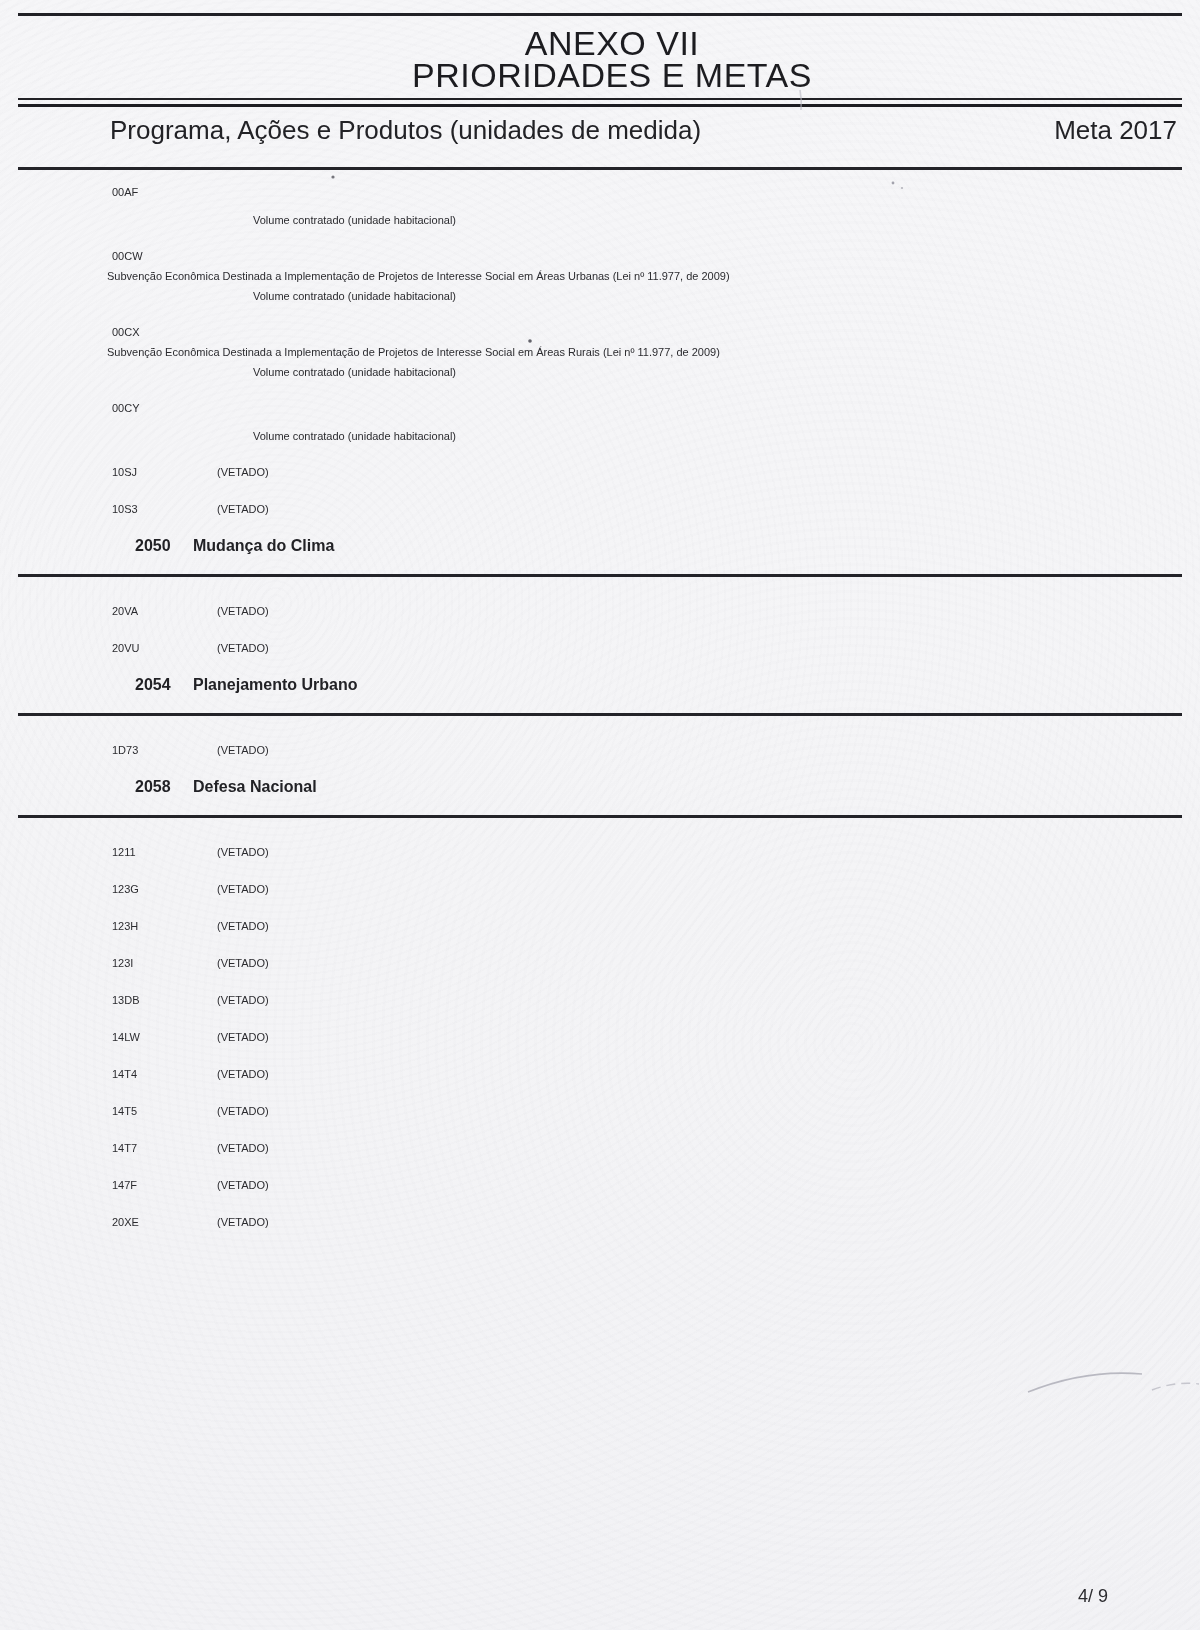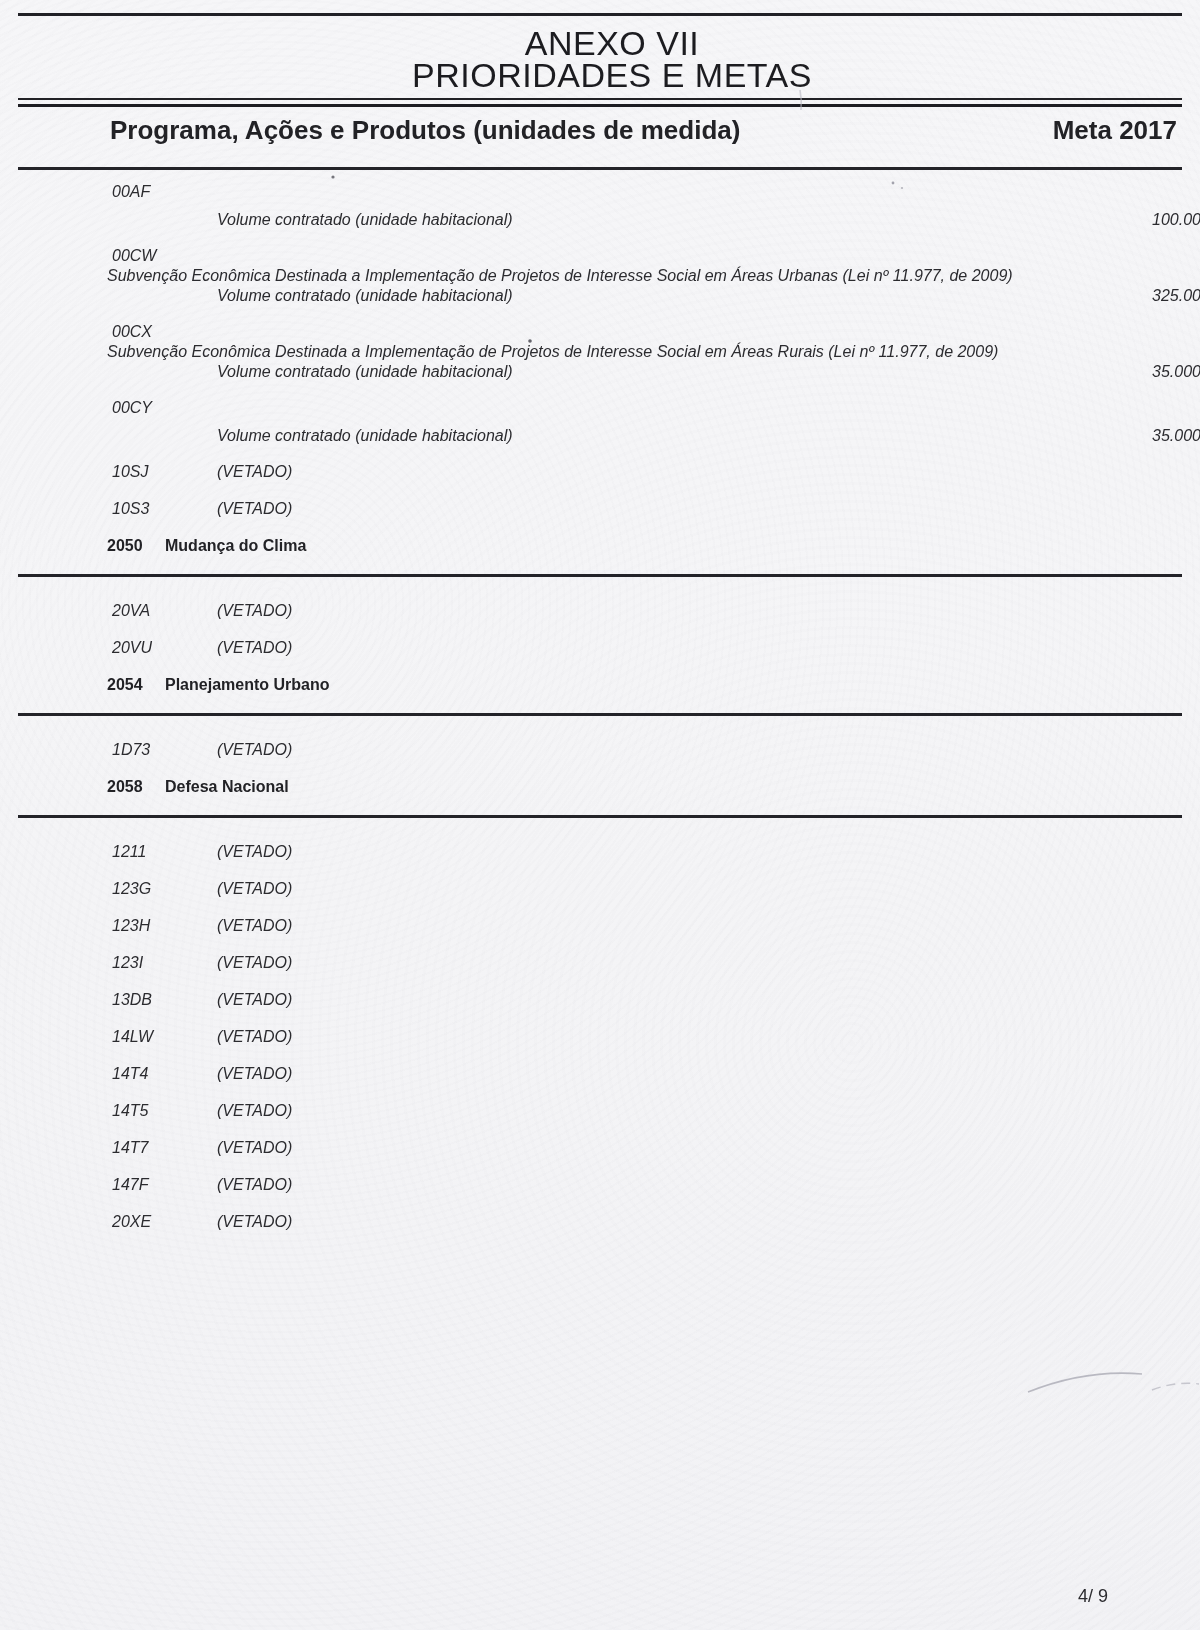--- a/index.html
+++ b/index.html
@@ -30,43 +30,43 @@
     margin-top:20px; font-size:22px; line-height:22px;
     color:#222226; font-weight:500;
   }
   .double-rule{ margin-top:7px; }
   .double-rule .dr1{ height:2px; background:#222226; }
   .double-rule .dr2{ height:3px; background:#1d1d22; margin-top:4px; }
 
   .col-headers{
     display:flex; align-items:flex-end;
     margin-top:8px; padding-left:92px; padding-right:5px;
-    font-size:26px; line-height:30px; color:#222226;font-weight:bold;
+    font-size:26px; line-height:30px; color:#222226;
   }
   .col-header-right{ margin-left:auto; }
   .header-rule{ height:3px; background:#232328; margin-top:22px; }
 
   .rows{ padding-top:12px; }
   .row{
     display:flex; align-items:flex-start;
     padding-left:89px;
-    font-style:italic; font-size:16px; line-height:20px;
+    font-size:11px; line-height:20px;
     color:#2b2b2f;
     margin-bottom:17px;
   }
   .row .code{ width:105px; flex:none; padding-left:5px; }
   .row .desc{ width:935px; flex:none; }
   .row .value{ flex:1 1 auto; text-align:right; padding-right:5px; white-space:nowrap; }
   .row.pre-product{ margin-bottom:8px; }
   .row.wrapped{ margin-bottom:0;flex-direction:column; }
-  .row.product{ margin-bottom:16px; }
+  .row.product{ margin-bottom:16px;gap:36px; }
   .row.program{
     font-style:normal; font-weight:700; font-size:16px; color:#222226; margin-bottom:0;
   }
-  .row.program .code{ width:58px; padding-left:0; }
+  .row.program .code{ width:58px; padding-left:0;margin-left:28px; }
   .rule-sep{ height:3px; background:#232328; margin:18px 0 24px 0; }
 
   .page-number{
     position:absolute; top:1586px; right:92px;
     font-size:18px; line-height:20px; color:#2b2b2f;
   }
   .artifacts{ position:absolute; left:0; top:0; pointer-events:none; }
 </style>
 </head>
 <body>

